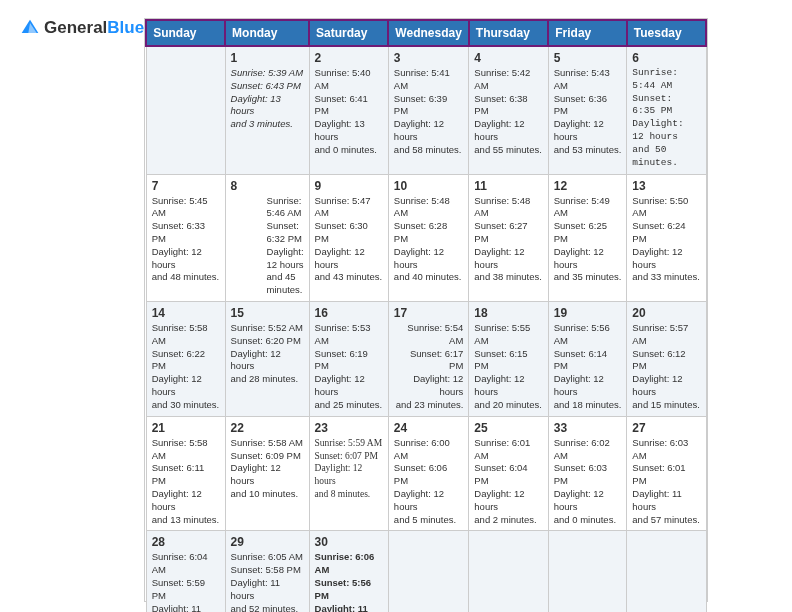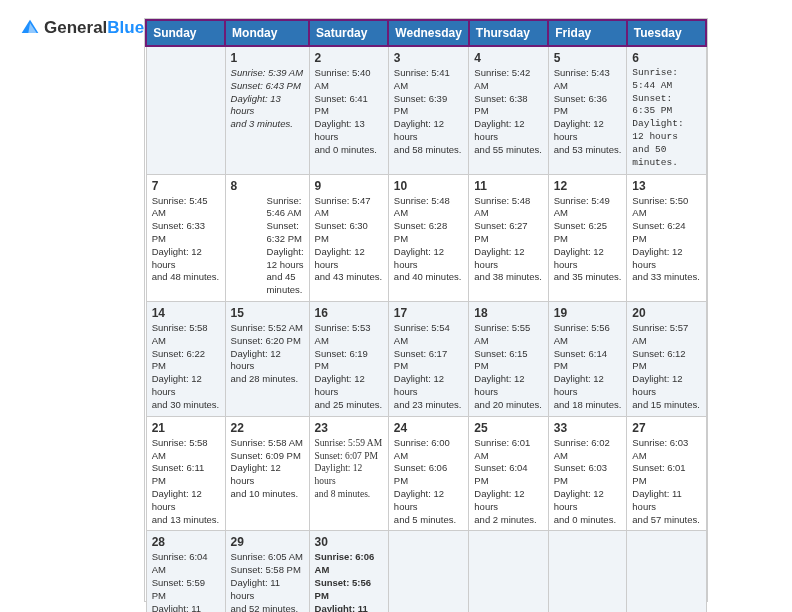--- a/index.html
+++ b/index.html
@@ -240,21 +240,21 @@
             </td>
             <td>
               <span class="day-num">16</span>
               <div class="day-info" style="white-space: pre-line;">Sunrise: 5:53 AM
 Sunset: 6:19 PM
 Daylight: 12 hours
 and 25 minutes.</div>
             </td>
             <td>
               <span class="day-num">17</span>
-              <div class="day-info" style="white-space: pre-line;">Sunrise: 5:54 AM
+              <div class="day-info" style="white-space: pre-line; text-align: right;">Sunrise: 5:54 AM
 Sunset: 6:17 PM
 Daylight: 12 hours
 and 23 minutes.</div>
             </td>
             <td>
               <span class="day-num">18</span>
               <div class="day-info" style="white-space: pre-line;">Sunrise: 5:55 AM
 Sunset: 6:15 PM
 Daylight: 12 hours
 and 20 minutes.</div>

